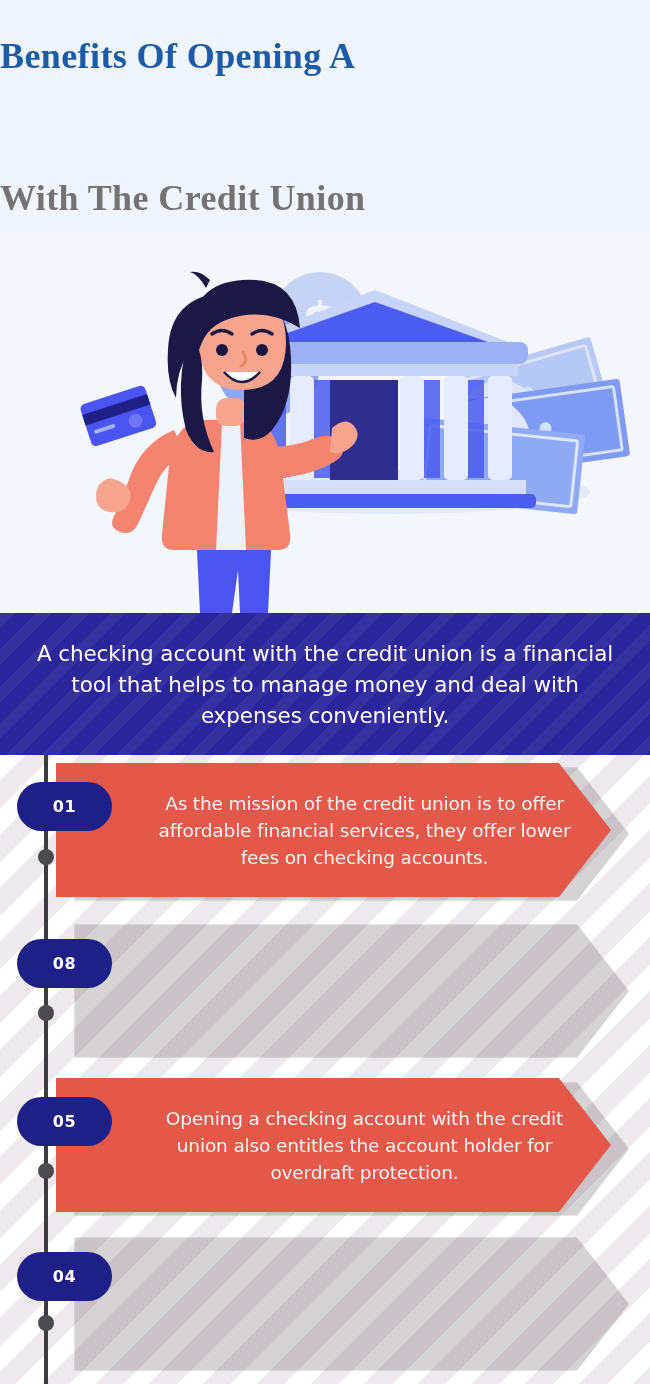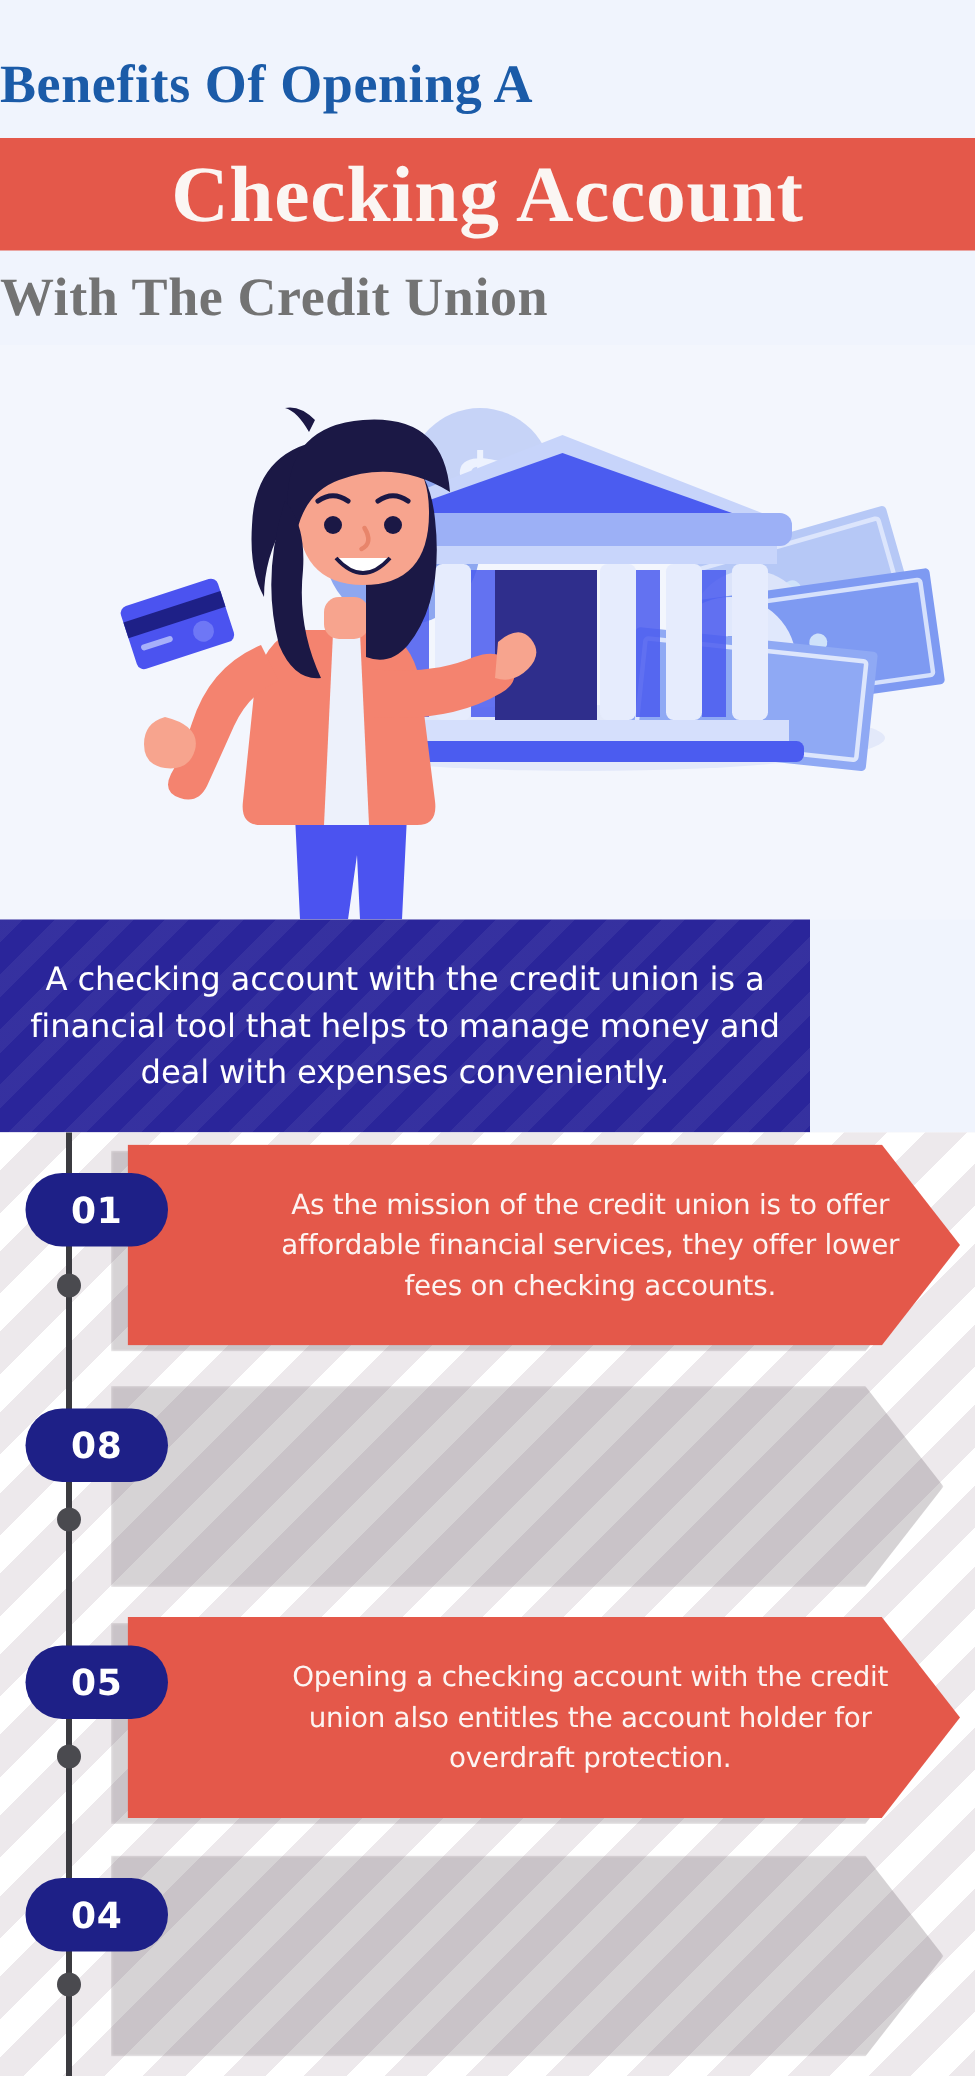--- a/index.html
+++ b/index.html
@@ -76,21 +76,21 @@
     height:383px;
     background:#F3F6FD;
     overflow:hidden;
   }
   .illus-svg { display:block; width:650px; height:383px; }
 
   
   .intro-band {
     position:absolute;
     top:613px; left:0;
-    width:540px;
+    width:650px;
     height:142px;
     background:#2A259A;
     background-image:repeating-linear-gradient(
         135deg,
         rgba(255,255,255,.055) 0px,
         rgba(255,255,255,.055) 11px,
         rgba(255,255,255,0) 11px,
         rgba(255,255,255,0) 26px);
     display:flex;
     align-items:center;
@@ -157,21 +157,21 @@
     left:74px;
     top:12px;
     width:555px;
     height:134px;
     background:rgba(120,110,115,.30);
     clip-path:polygon(0 0, 90.6% 0, 100% 50%, 90.6% 100%, 0 100%);
     filter:blur(1px);
   }
   .banner {
     position:absolute;
-    left:85px;
+    left:56px;
     top:8px;
     width:555px;
     height:134px;
     background:#E4584A;
     clip-path:polygon(0 0, 90.6% 0, 100% 50%, 90.6% 100%, 0 100%);
     display:flex;
     align-items:center;
     justify-content:center;
   }
   .banner-text {
@@ -193,37 +193,34 @@
     height:49px;
     background:#1E2087;
     border-radius:25px;
     display:flex;
     align-items:center;
     justify-content:center;
     z-index:7;
   }
   .badge-num {
     color:#FFFFFF;
-    font-size:24px;
+    font-size:16px;
     font-weight:700;
     font-family:"DejaVu Sans", sans-serif;
     letter-spacing:.5px;
   }
 </style>
 </head>
 <body>
 
 <div id="page">
 
   <div class="header-zone">
     <div class="title-line title-top">Benefits Of Opening A</div>
 
-    <div class="title-band">
-      <div class="title-mid">Checking Account</div>
-    </div>
 
     <div class="title-line title-bottom">With The Credit Union</div>
   </div>
 
   <div class="illus-zone">
     <svg class="illus-svg" viewBox="0 0 650 383" xmlns="http://www.w3.org/2000/svg">
       <rect x="0" y="0" width="650" height="383" fill="#F3F6FD"></rect>
 
       <ellipse cx="390" cy="262" rx="200" ry="22" fill="#E3E9FA"></ellipse>
 

